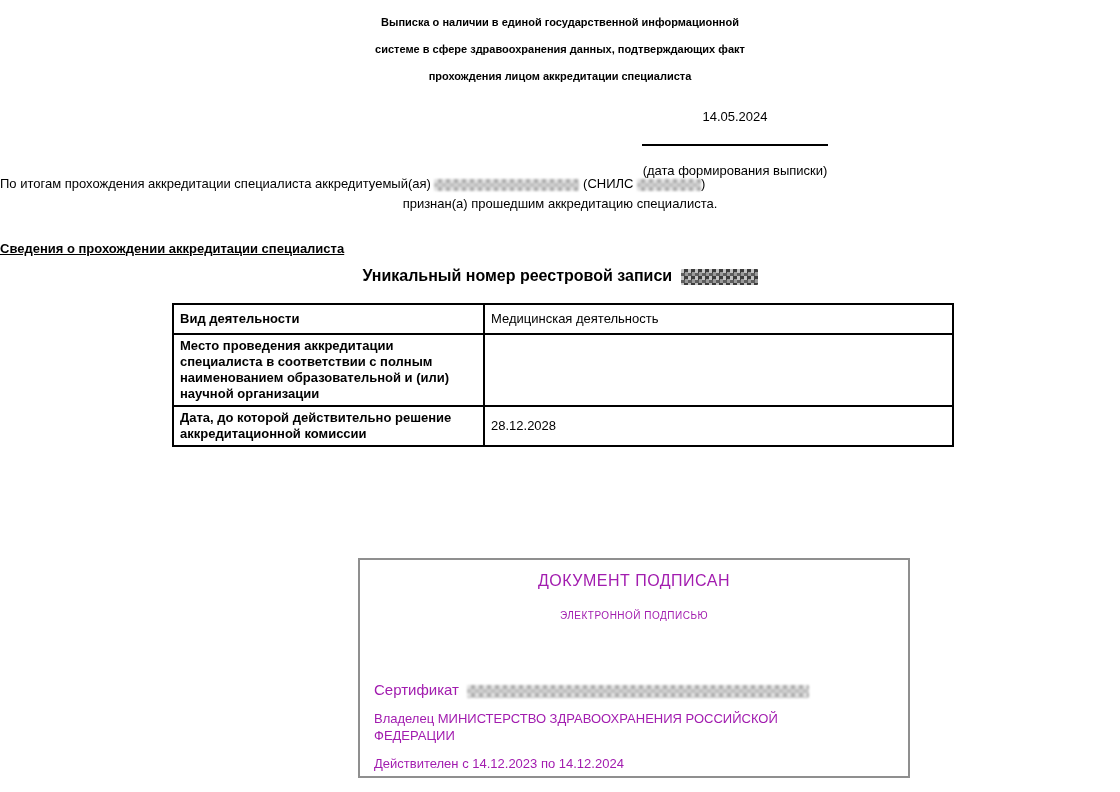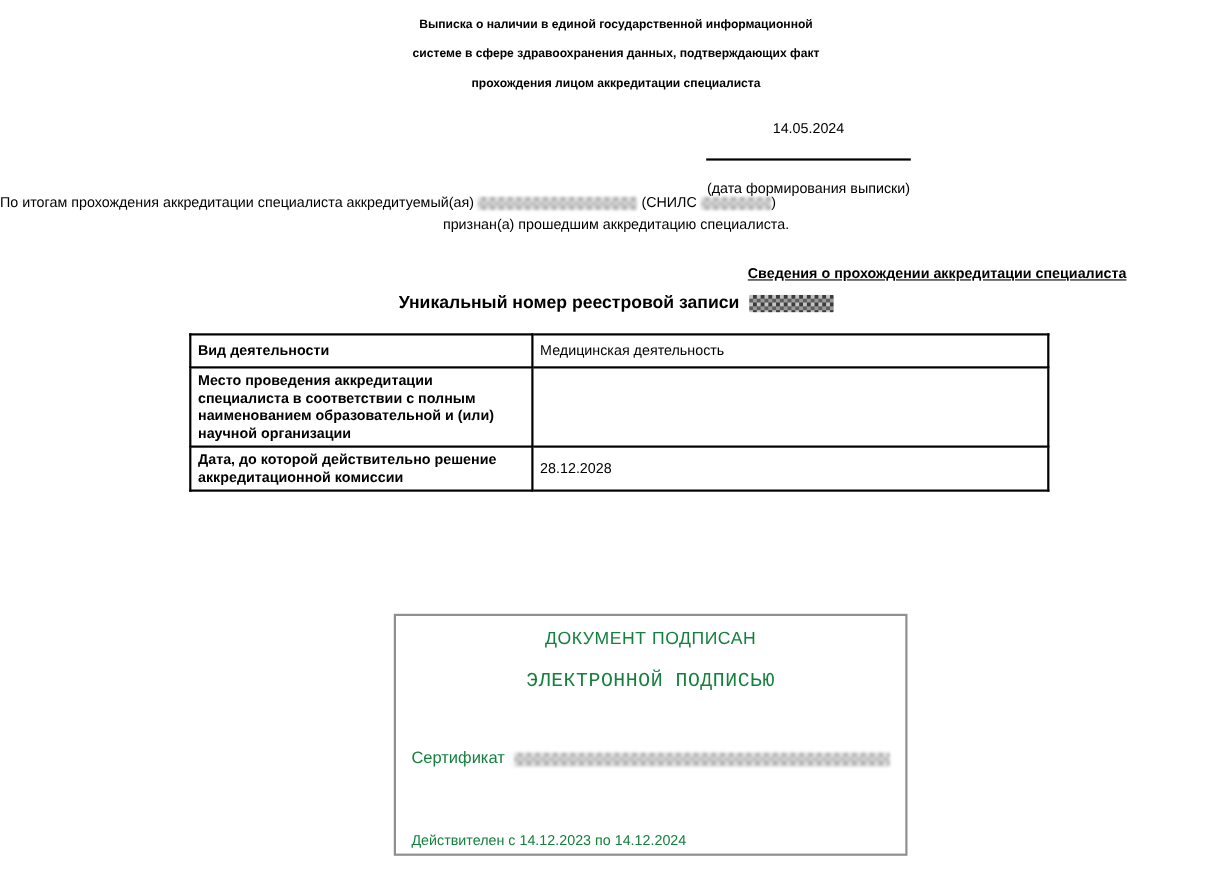--- a/index.html
+++ b/index.html
@@ -52,21 +52,21 @@
   }
   .redact-dark {
     background: conic-gradient(#3c3c3c 25%, #9a9a9a 0 50%, #5e5e5e 0 75%, #c4c4c4 0);
     background-size: 7px 7px;
     filter: blur(0.6px);
   }
 
   
   .section-heading {
     position: absolute; left: 0; top: 241px; width: 1024px;
-    text-align: right; font-size: 13px; font-weight: bold;
+    text-align: left; font-size: 13px; font-weight: bold;
     text-decoration: underline;
   }
   .registry-line {
     position: absolute; left: 0; top: 267px; width: 1120px;
     text-align: center; font-size: 16px; font-weight: bold;
   }
 
   
   .acc-table {
     position: absolute; left: 172px; top: 303px;
@@ -84,31 +84,31 @@
   .r1 td { height: 30px; }
   .r2 td { height: 43px; }
   .r3 td { height: 28px; }
   .r4 td { height: 27px; }
   .r5 td { height: 66px; }
   .r6 td { height: 33px; }
 
   
   .sig-box {
     position: absolute; left: 358px; top: 558px;
-    width: 467px; height: 220px;
+    width: 552px; height: 220px;
     border: 2px solid #8f8f8f;
-    color: #15803d;
+    color: #a21caf;
   }
   .sig-header-1 {
     position: absolute; left: 0; top: 12px; width: 100%;
     text-align: center; font-size: 16px; letter-spacing: 0.5px;
   }
   .sig-header-2 {
     position: absolute; left: 0; top: 50px; width: 100%;
-    text-align: center; font-size: 18px; letter-spacing: 0.5px; font-family: Liberation Mono, monospace;
+    text-align: center; font-size: 10px; letter-spacing: 0.5px;
   }
   .sig-cert   { position: absolute; left: 14px; top: 121px; font-size: 15px; }
   .sig-owner  { position: absolute; left: 14px; top: 150px; font-size: 13px; line-height: 17px; max-width: 406px; }
   .sig-valid  { position: absolute; left: 14px; top: 196px; font-size: 13px; }
 </style>
 </head>
 <body>
 
 <div class="doc-title">
   <div>Выписка о наличии в единой государственной информационной</div>
@@ -148,14 +148,15 @@
     <td class="val">28.12.2028</td>
   </tr>
 </tbody>
   </table>
 
 <div class="sig-box">
   <div class="sig-header-1">ДОКУМЕНТ ПОДПИСАН</div>
   <div class="sig-header-2">ЭЛЕКТРОННОЙ ПОДПИСЬЮ</div>
   <div class="sig-cert"><span>Сертификат</span>
     <span class="redact redact-light" style="width:342px;height:13px;margin-left:4px;"></span></div>
+  <div class="sig-owner">Владелец МИНИСТЕРСТВО ЗДРАВООХРАНЕНИЯ РОССИЙСКОЙ ФЕДЕРАЦИИ</div>
   <div class="sig-valid">Действителен с 14.12.2023 по 14.12.2024</div>
 </div>
 
 </body></html>

